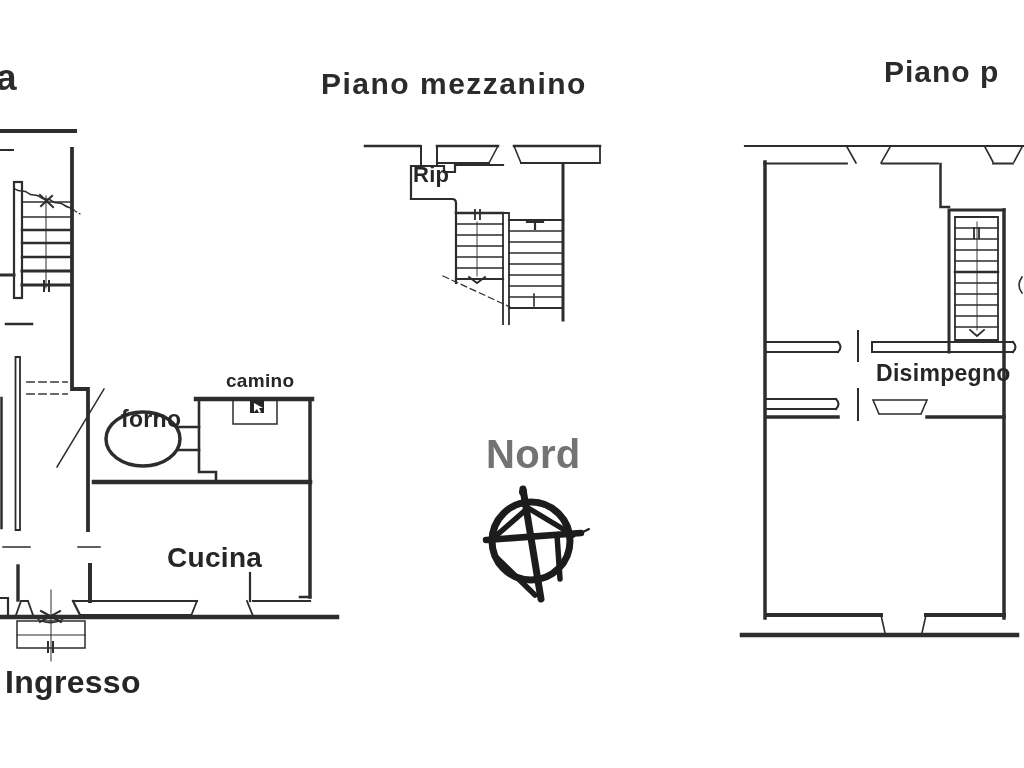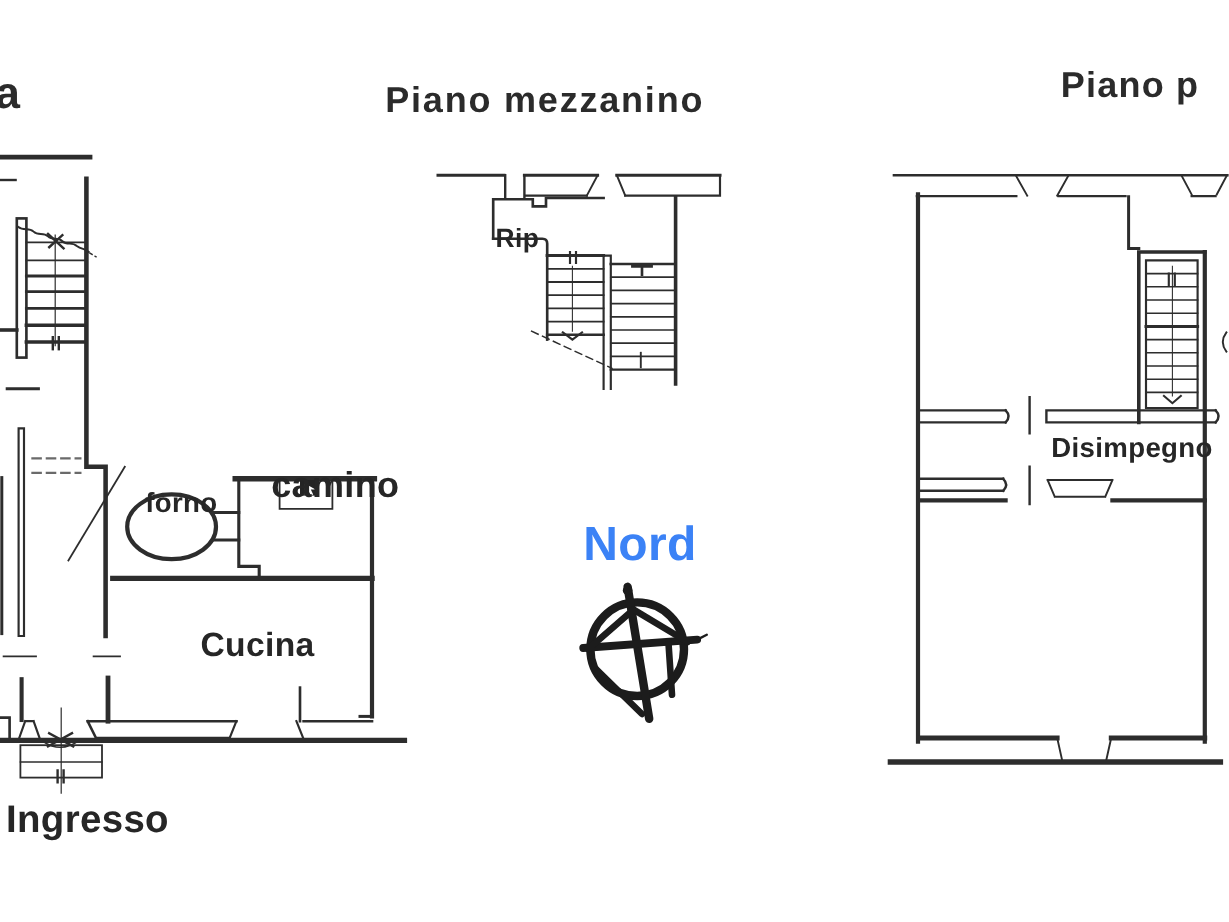--- a/index.html
+++ b/index.html
@@ -157,27 +157,27 @@
       <line x1="581" y1="533" x2="589" y2="529" stroke-width="2"></line>
     </g>
   </svg>
 
   <div class="lbl title" style="left:-4px;top:59px;font-size:37px;">a</div>
 
   <div class="lbl title" style="left:321px;top:69px;letter-spacing:1.5px;">Piano mezzanino</div>
 
   <div class="lbl title" style="left:884px;top:57px;">Piano p</div>
 
-  <div class="lbl" style="left:413px;top:188px;font-size:22px;">Rip</div>
+  <div class="lbl" style="left:413px;top:164px;font-size:22px;">Rip</div>
 
-  <div class="lbl" style="left:226px;top:390px;font-size:30px;">camino</div>
+  <div class="lbl" style="left:226px;top:371px;font-size:19px;">camino</div>
 
   <div class="lbl" style="left:121px;top:408px;font-size:23px;">forno</div>
 
-  <div class="lbl" style="left:167px;top:524px;font-size:28px;">Cucina</div>
+  <div class="lbl" style="left:167px;top:544px;font-size:28px;">Cucina</div>
 
   <div class="lbl" style="left:5px;top:666px;font-size:32px;">Ingresso</div>
 
   <div class="lbl" style="left:876px;top:362px;font-size:23px;text-align:right;">Disimpegno</div>
 
-  <div class="lbl" style="left:486px;top:434px;font-size:40px;color:#3b82f6;">Nord</div>
+  <div class="lbl" style="left:486px;top:434px;font-size:40px;color:#737373;">Nord</div>
 
 </div>
 
 </body></html>

